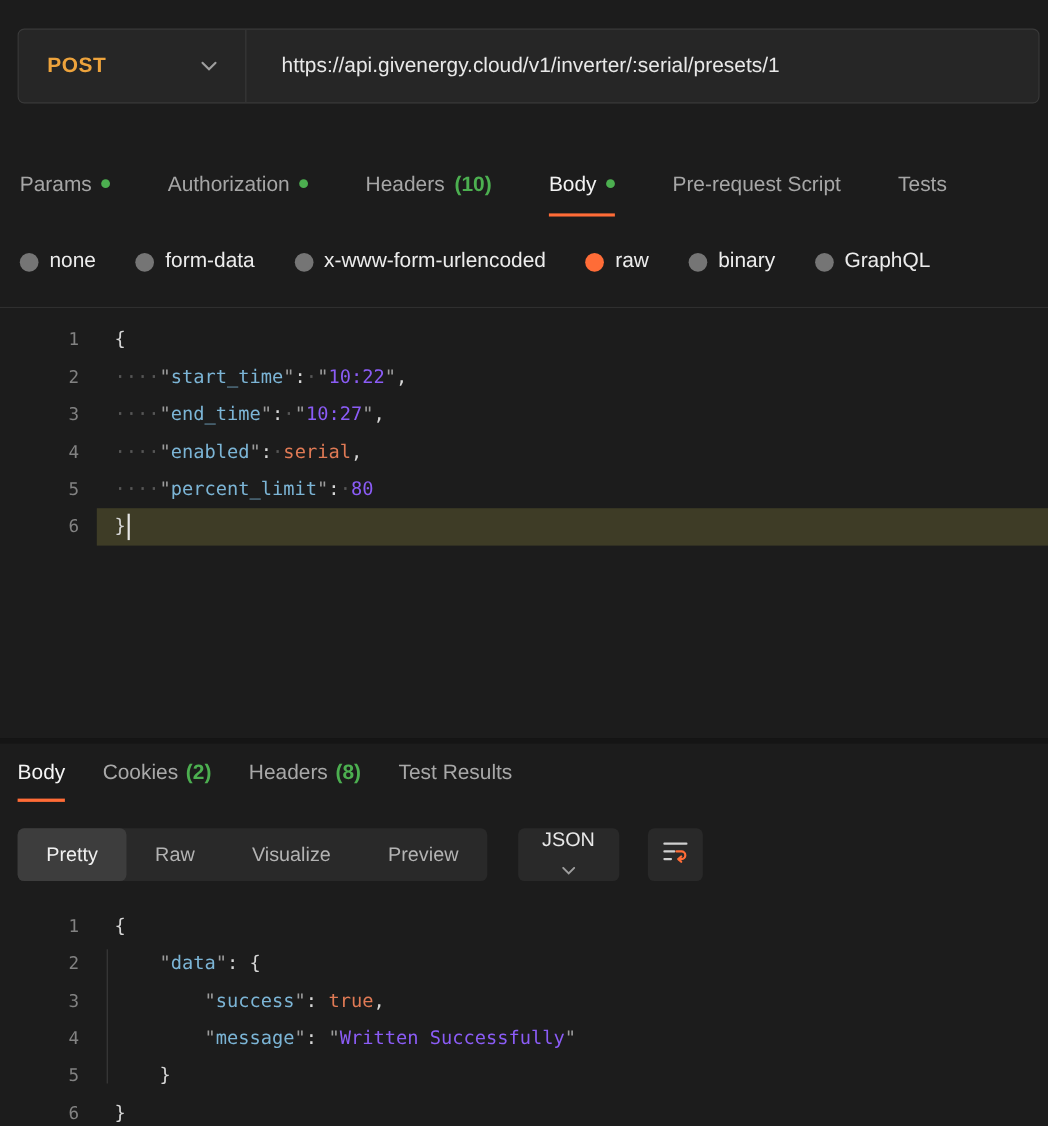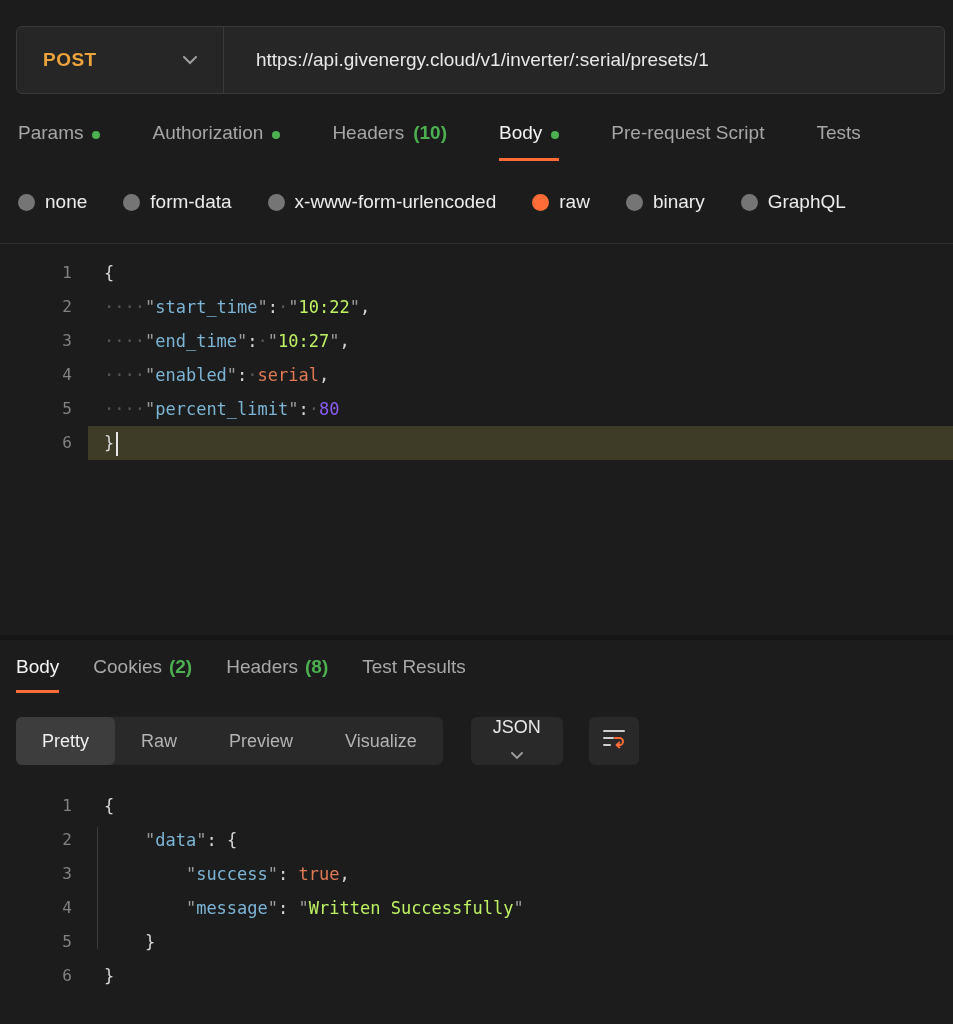--- a/index.html
+++ b/index.html
@@ -12,22 +12,22 @@
                  background:#262626; border:1px solid #3a3a3a; border-radius:6px; overflow:hidden; }
   .method-box { display:flex; align-items:center; justify-content:space-between;
                 width:206px; padding:0 26px; cursor:pointer; flex:0 0 206px; }
   .method-label { color:#eda33c; font-size:19px; font-weight:700; letter-spacing:.5px; }
   .vdiv { width:1px; background:#3a3a3a; }
   .url-input { flex:1; background:transparent; border:none; outline:none; color:#e8e8e8;
                font-size:19px; padding:0 16px 0 32px; font-family:"Liberation Sans",sans-serif; }
 
   
   .request-tabs { display:flex; gap:52px; padding:28px 0 0 18px; white-space:nowrap; overflow:hidden; }
-  .tab { display:flex; align-items:flex-end; gap:9px; font-size:19px; color:#a6a6a6;
-         padding-bottom:14px; border-bottom:3px solid transparent; cursor:pointer; }
+  .tab { display:flex; align-items:center; gap:9px; font-size:19px; color:#a6a6a6;
+         padding-bottom:14px; border-bottom:3px solid transparent; cursor:pointer;margin-top:36px; }
   .tab.active { color:#f2f2f2; border-bottom-color:#ff6c37; }
   .dot { width:8px; height:8px; border-radius:50%; background:#4caf50; margin-bottom:5px; }
   .count { color:#4caf50;font-weight:bold; }
 
   
   .mode-row { display:flex; align-items:center; gap:36px; padding:30px 0 0 18px; white-space:nowrap; overflow:hidden; }
   .mode { display:flex; align-items:center; gap:10px; font-size:19px; color:#ececec; cursor:pointer; }
   .radio { width:17px; height:17px; border-radius:50%; background:#757575; flex:0 0 17px; }
   .radio.selected { background:#ff6c37; }
 
@@ -36,21 +36,21 @@
   .request-editor { margin-top:30px; border-top:1px solid #2f2f2f; padding-top:12px; height:392px; overflow:hidden; }
   .response-editor { margin-top:18px; padding-top:6px; }
   .code-line { display:flex; line-height:34px; }
   .gutter { flex:0 0 88px; width:88px; padding-right:16px; text-align:right;
             color:#828282; font-size:16px; user-select:none; }
   .code-content { flex:1; padding-left:16px; white-space:pre; }
   .code-line.hl .code-content { background:#3e3c26; }
   .tk-p { color:#d6d6d6; }
   .tk-q { color:#9c9c9c; }
   .tk-k { color:#7cb5d6; }
-  .tk-s { color:#bef264; }
+  .tk-s { color:#8b5cf6; }
   .tk-b { color:#e07a55; }
   .tk-n { color:#8b5cf6; }
   .tk-d { color:#565656; }
   .caret { display:inline-block; width:2px; height:24px; background:#e6e6e6;
            vertical-align:middle; margin-left:2px; }
   .indent-guide { position:absolute; left:97px; top:44px; width:1px; height:122px; background:#3c3c3c; }
 
   
   .splitter { height:5px; background:#151515; margin-top:0; cursor:row-resize; }
 
@@ -184,22 +184,22 @@
     </div>
     <div class="rtab">
       <span>Test Results</span>
     </div>
   </div>
 
   <div class="view-bar">
     <div class="segment-group">
       <div class="segment active">Pretty</div>
       <div class="segment">Raw</div>
+      <div class="segment">Visualize</div>
       <div class="segment">Preview</div>
-      <div class="segment">Visualize</div>
     </div>
     <div class="json-dropdown">
       <span>JSON</span>
       <span class="chev">
         <svg width="12" height="8" viewBox="0 0 12 8">
             <path d="M1 1l5 5 5-5" stroke="#9e9e9e" stroke-width="1.8" fill="none" stroke-linecap="round"></path>
           </svg>
       </span>
     </div>
     <div class="wrap-btn">

